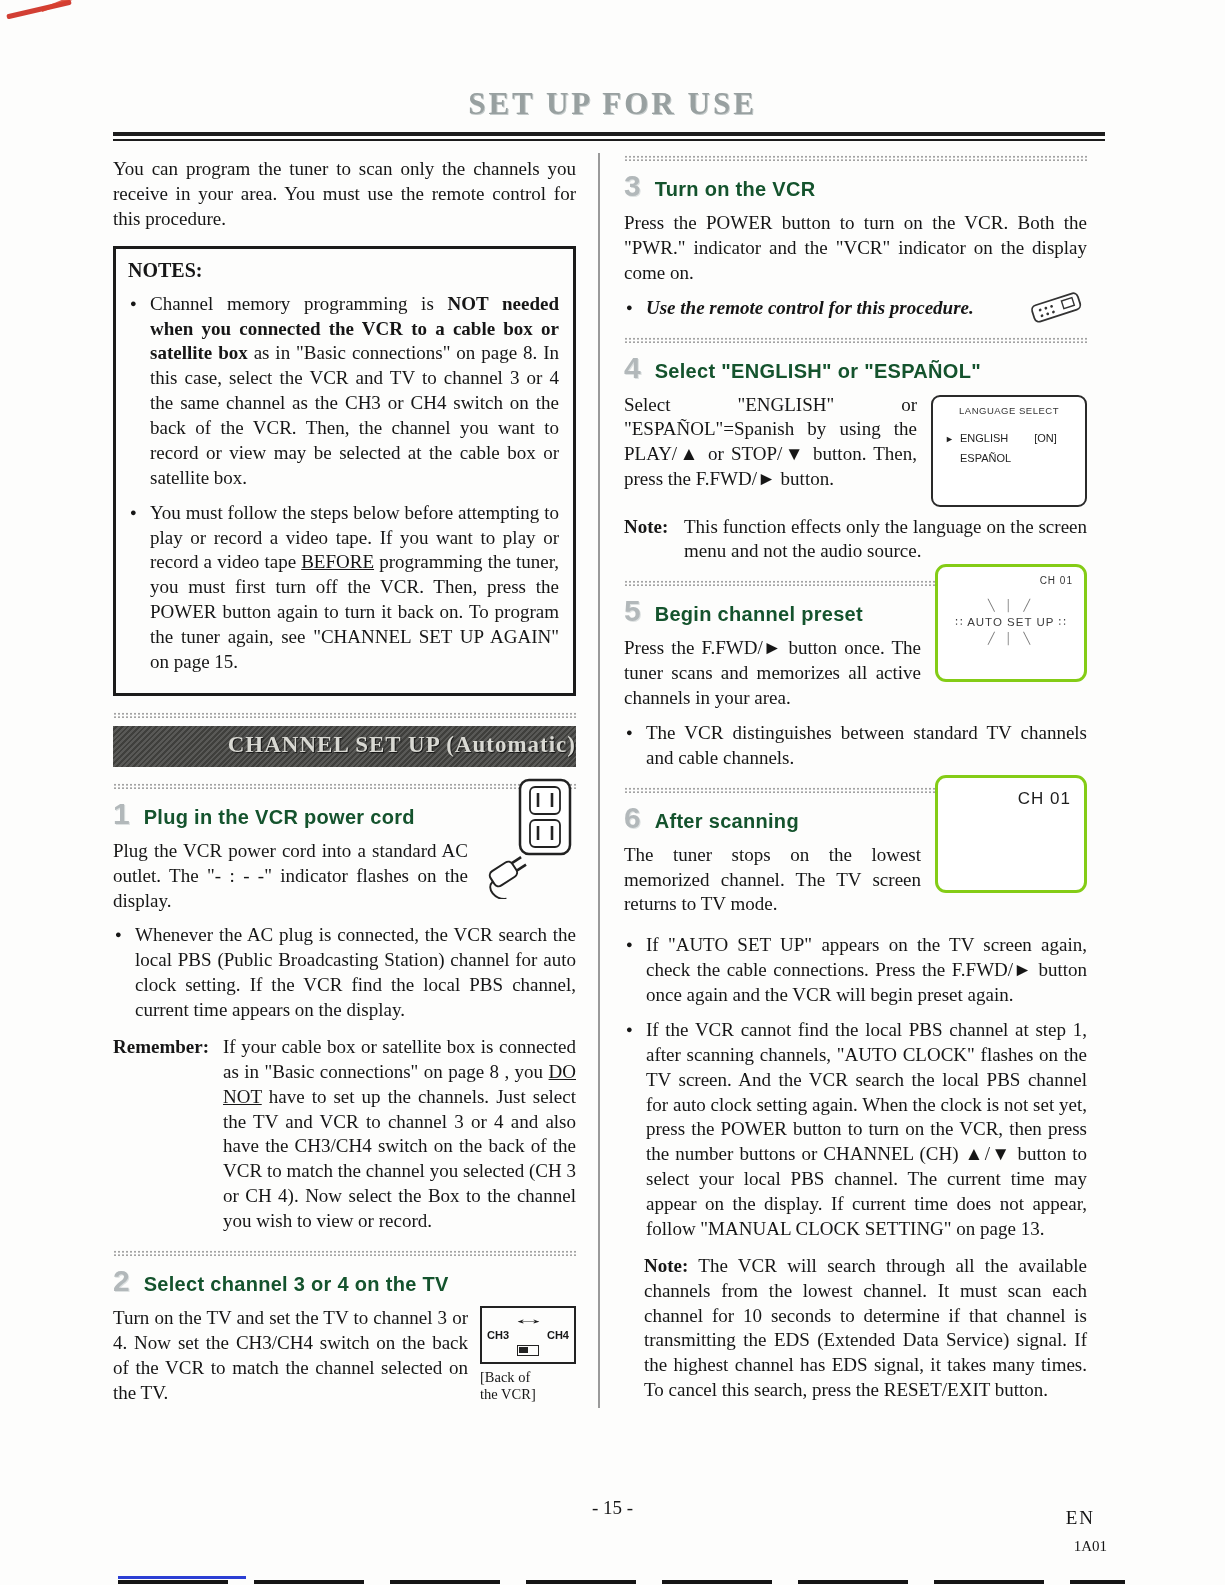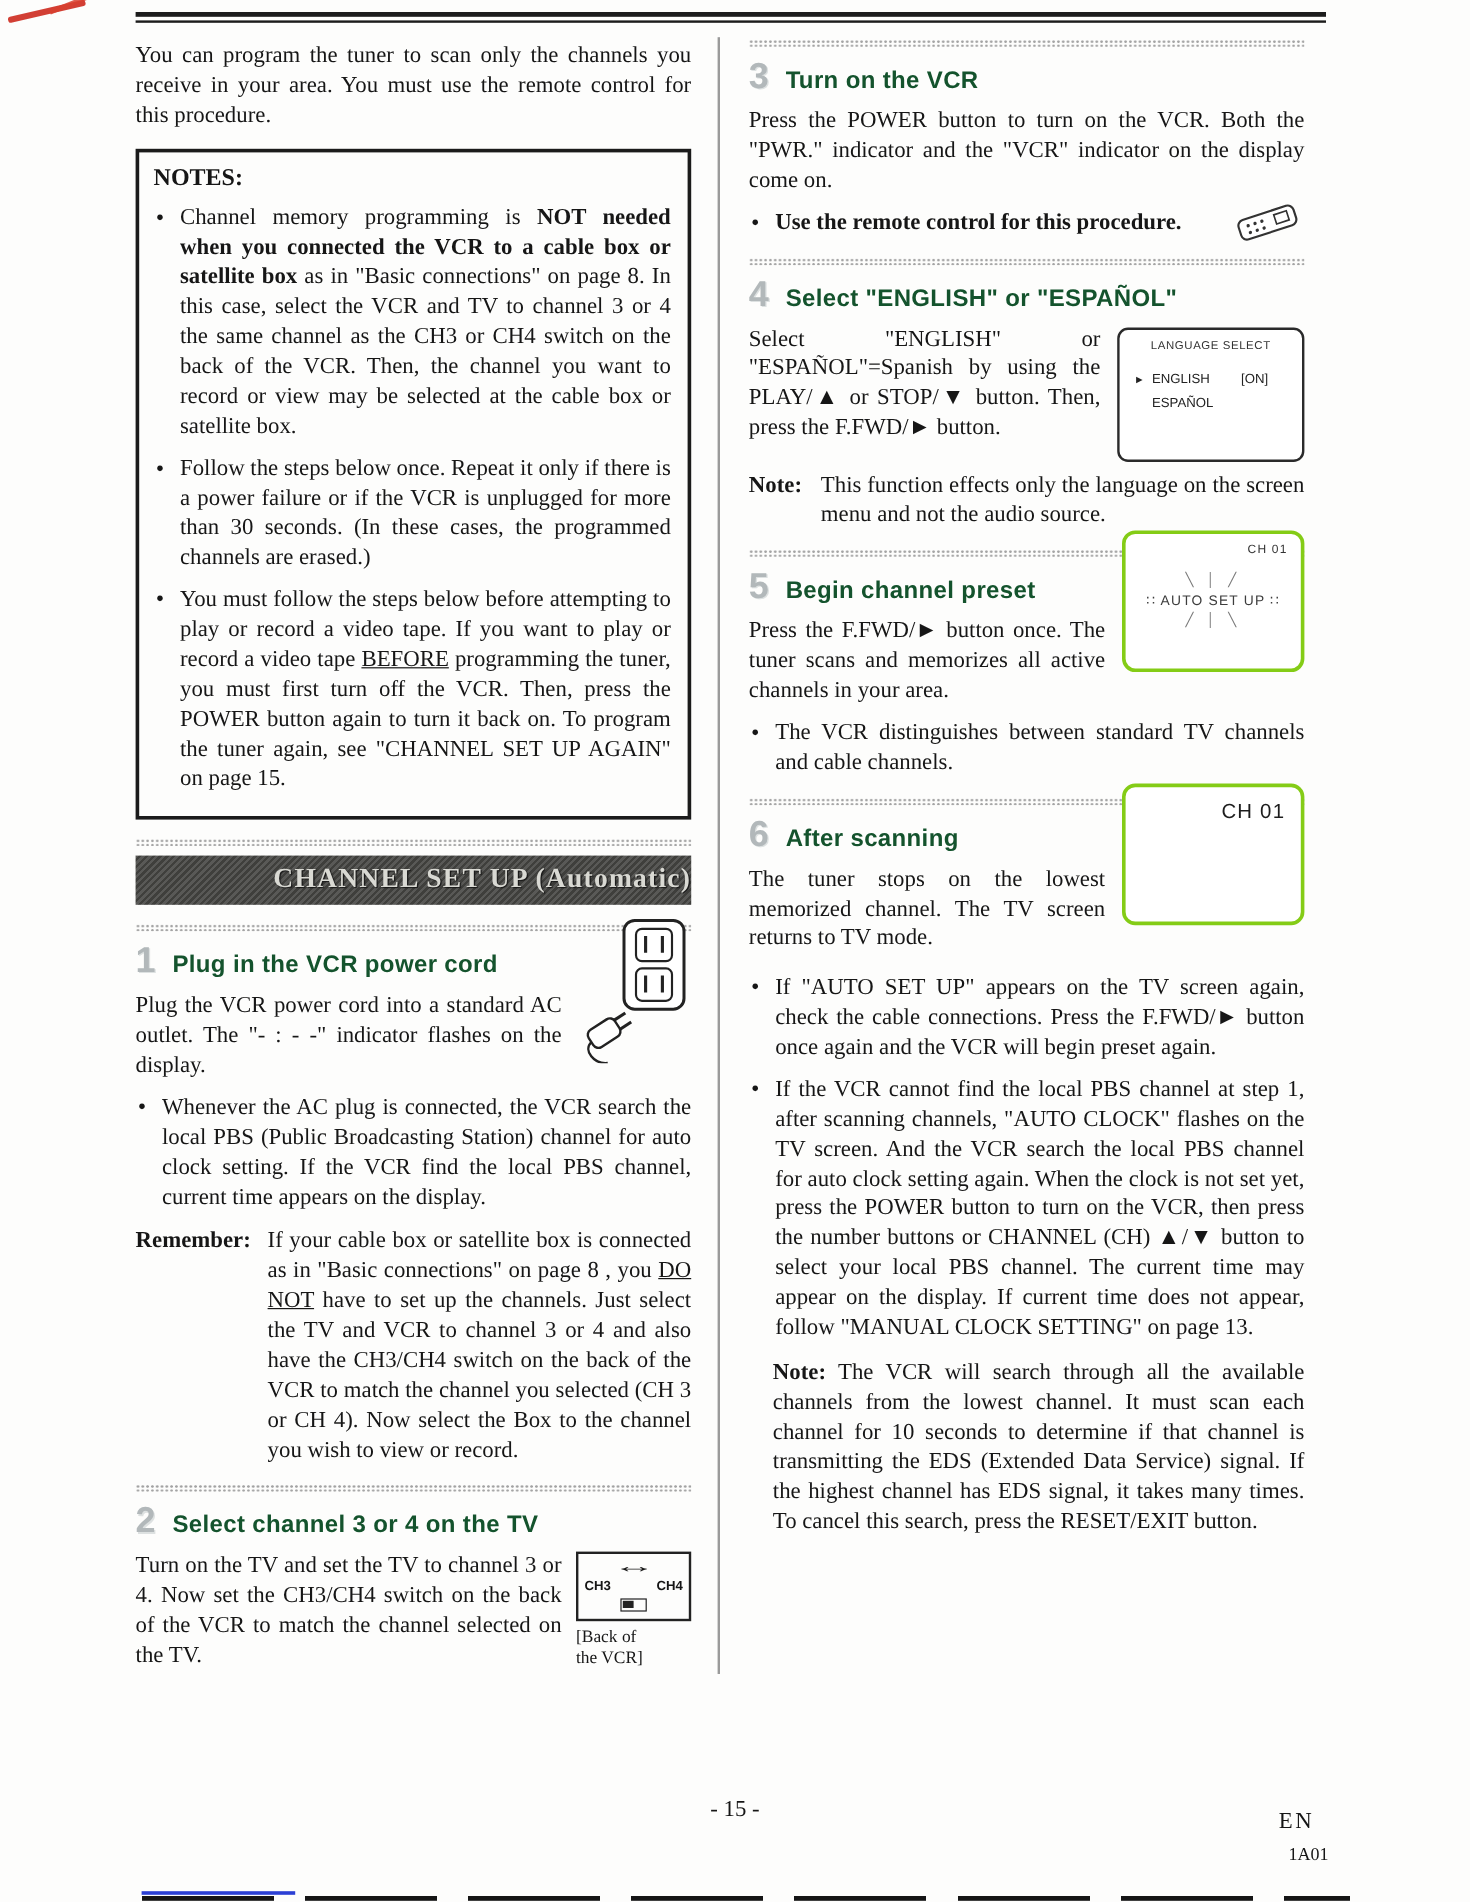--- a/index.html
+++ b/index.html
@@ -43,21 +43,21 @@
     font-size:19px; line-height:1.31; text-align:justify;
   }
   .body { margin-top:4px; }
 
   
   .bullet {
     position:relative; padding-left:22px; margin-top:10px;
     font-size:19px; line-height:1.31; text-align:justify;
   }
   .bullet::before { content:"●"; position:absolute; left:2px; top:4px; font-size:11px; }
-  .bold-bullet { font-weight:bold; }
+  .bold-bullet { font-weight:bold;font-style:italic; }
 
   
   .texture {
     height:6px; margin:16px 0 8px;
     background-image:radial-gradient(circle, #a3a3a3 0.9px, rgba(0,0,0,0) 1.2px);
     background-size:4px 3.5px;
   }
   .step-row { display:flex; align-items:baseline; gap:14px; margin:2px 0 8px; }
   .step-num {
     font-family:"Liberation Sans", sans-serif; font-size:30px; font-weight:bold;
@@ -151,35 +151,33 @@
   svg { display:block; }
 </style>
 </head>
 <body>
 
 <div>
 
   <div class="red-a"></div>
   <div class="red-b"></div>
 
+  <h1 class="page-title">SET UP FOR USE</h1>
   <div class="double-rule"></div>
 
   <div class="columns">
 
     <div class="col left">
 
       <p class="body">You can program the tuner to scan only the channels you receive in your area. You must use the remote control for this procedure.</p>
 
       <div class="notes-box">
         <div class="notes-heading">NOTES:</div>
         <div class="bullet">
           <span class="li-text"><span>Channel memory programming is </span><span class="b">NOT needed when you connected the VCR to a cable box or satellite box</span><span> as in "Basic connections" on page 8. In this case, select the VCR and TV to channel 3 or 4 the same channel as the CH3 or CH4 switch on the back of the VCR. Then, the channel you want to record or view may be selected at the cable box or satellite box.</span></span>
-        </div>
-        <div class="bullet">
-          <span class="li-text"><span>Follow the steps below once. Repeat it only if there is a power failure or if the VCR is unplugged for more than 30 seconds. (In these cases, the programmed channels are erased.)</span></span>
         </div>
         <div class="bullet">
           <span class="li-text"><span>You must follow the steps below before attempting to play or record a video tape. If you want to play or record a video tape </span><span class="u">BEFORE</span><span> programming the tuner, you must first turn off the VCR. Then, press the POWER button again to turn it back on. To program the tuner again, see "CHANNEL SET UP AGAIN" on page 15.</span></span>
         </div>
       </div>
 
       <div class="texture"></div>
       <div class="banner">CHANNEL SET UP (Automatic)</div>
 
       <section>

